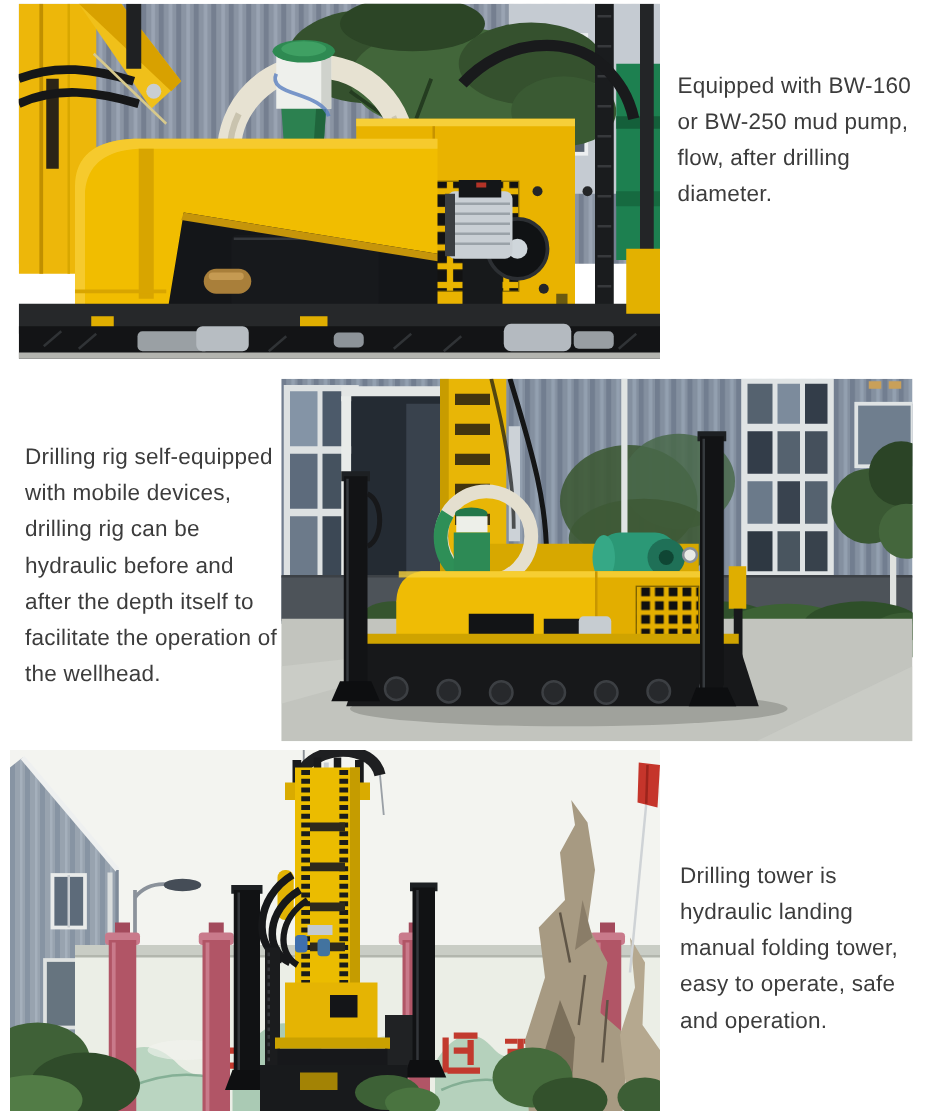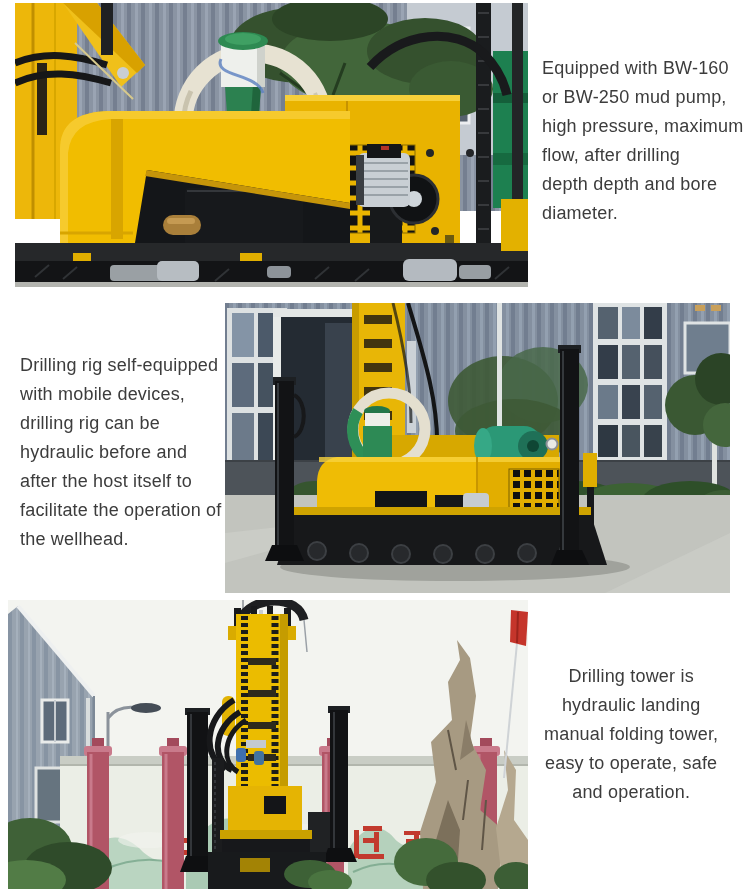--- a/index.html
+++ b/index.html
@@ -170,32 +170,30 @@
         <rect x="0" y="279" width="513" height="5" fill="#b3b4af"></rect>
       </g>
 
       <rect x="486" y="196" width="27" height="52" fill="#e3b100"></rect>
     </svg>
   </div>
 
   <div class="caption" style="left:542px;top:54px;">
     <span>Equipped with BW-160</span>
     <span>or BW-250 mud pump,</span>
-    <span>high pressure, maximum</span>
     <span>flow, after drilling</span>
-    <span>depth depth and bore</span>
     <span>diameter.</span>
   </div>
 
   <div class="caption" style="left:20px;top:351px;">
     <span>Drilling rig self-equipped</span>
     <span>with mobile devices,</span>
     <span>drilling rig can be</span>
     <span>hydraulic before and</span>
-    <span>after the host itself to</span>
+    <span>after the depth itself to</span>
     <span>facilitate the operation of</span>
     <span>the wellhead.</span>
   </div>
 
   <div class="photo" style="left:225px;top:303px;width:505px;height:290px;">
     <svg width="505" height="290" viewBox="0 0 505 290">
       <defs>
         <pattern id="corrB" width="13" height="10" patternUnits="userSpaceOnUse">
           <rect width="13" height="10" fill="#8490a0"></rect>
           <rect x="0" width="4" height="10" fill="#727e90"></rect>
@@ -529,21 +527,21 @@
           <rect x="214" y="239" width="88" height="14" fill="#17181b"></rect>
           <rect x="200" y="252" width="118" height="37" fill="#181a1c"></rect>
           <rect x="232" y="258" width="30" height="14" fill="#c79d00" opacity=".8"></rect>
         </g>
         <ellipse cx="302" cy="274" rx="26" ry="14" fill="#3d6136"></ellipse>
         <ellipse cx="322" cy="282" rx="22" ry="12" fill="#4a7440"></ellipse>
       </g>
     </svg>
   </div>
 
-  <div class="caption" style="left:544px;top:662px;text-align:center;">
+  <div class="caption" style="left:544px;top:686px;">
     <span>Drilling tower is</span>
     <span>hydraulic landing</span>
     <span>manual folding tower,</span>
     <span>easy to operate, safe</span>
     <span>and operation.</span>
   </div>
 
 </div>
 
 </body></html>

